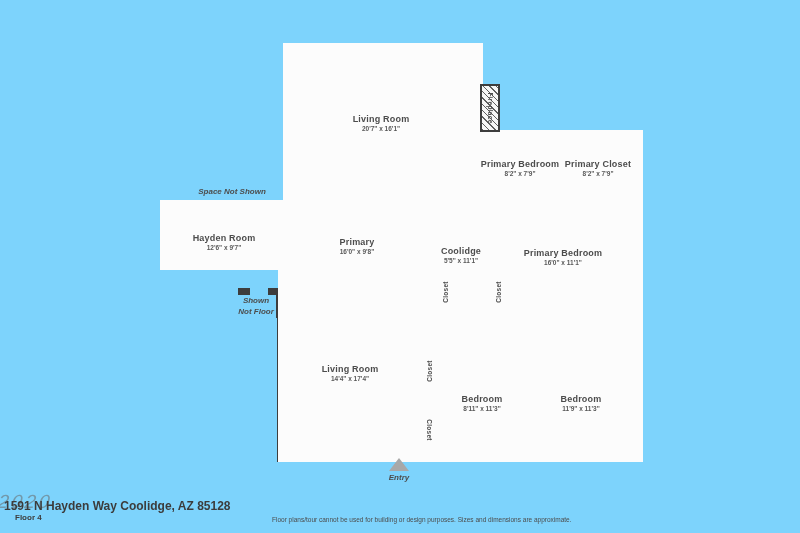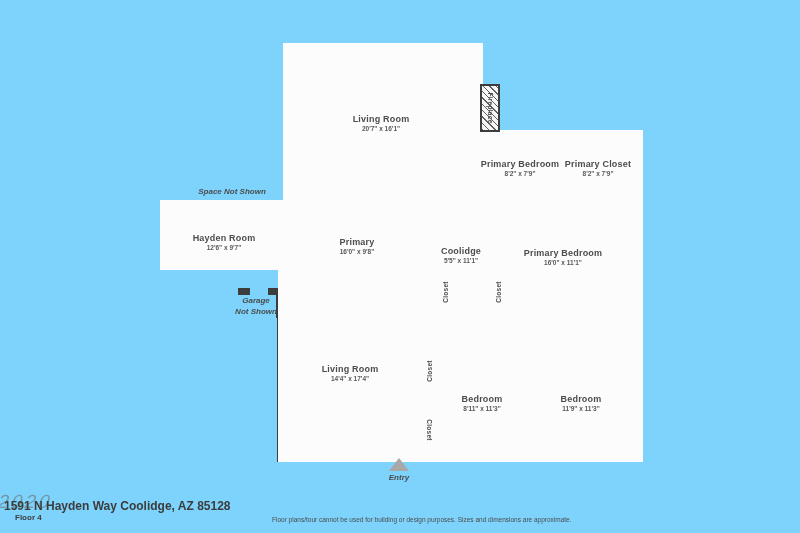--- a/index.html
+++ b/index.html
@@ -144,22 +144,22 @@
       <div class="rdims">11'9" x 11'3"</div>
     </div>
 
     <div class="vlabel" style="left:445px;top:292px;">Closet</div>
     <div class="vlabel" style="left:498px;top:292px;">Closet</div>
     <div class="vlabel" style="left:429px;top:371px;">Closet</div>
     <div class="vlabel cw" style="left:429px;top:430px;">Closet</div>
 
     <div class="note" style="left:232px;top:191px;">Space Not Shown</div>
     <div class="note" style="left:256px;top:306px;">
-      <div>Garage</div>
-      <div>Not Shown</div>
+      <div>Shown</div>
+      <div>Not Floor</div>
     </div>
     <div class="entry-arrow" style="left:389px;top:458px;"></div>
     <div class="note" style="left:399px;top:477px;">Entry</div>
   </div>
 
   <div class="watermark">2020</div>
   <div class="addr">1591 N Hayden Way Coolidge, AZ 85128</div>
   <div class="floorlbl">Floor 4</div>
   <div class="disclaimer">Floor plans/tour cannot be used for building or design purposes. Sizes and dimensions are approximate.</div>
 </div>

